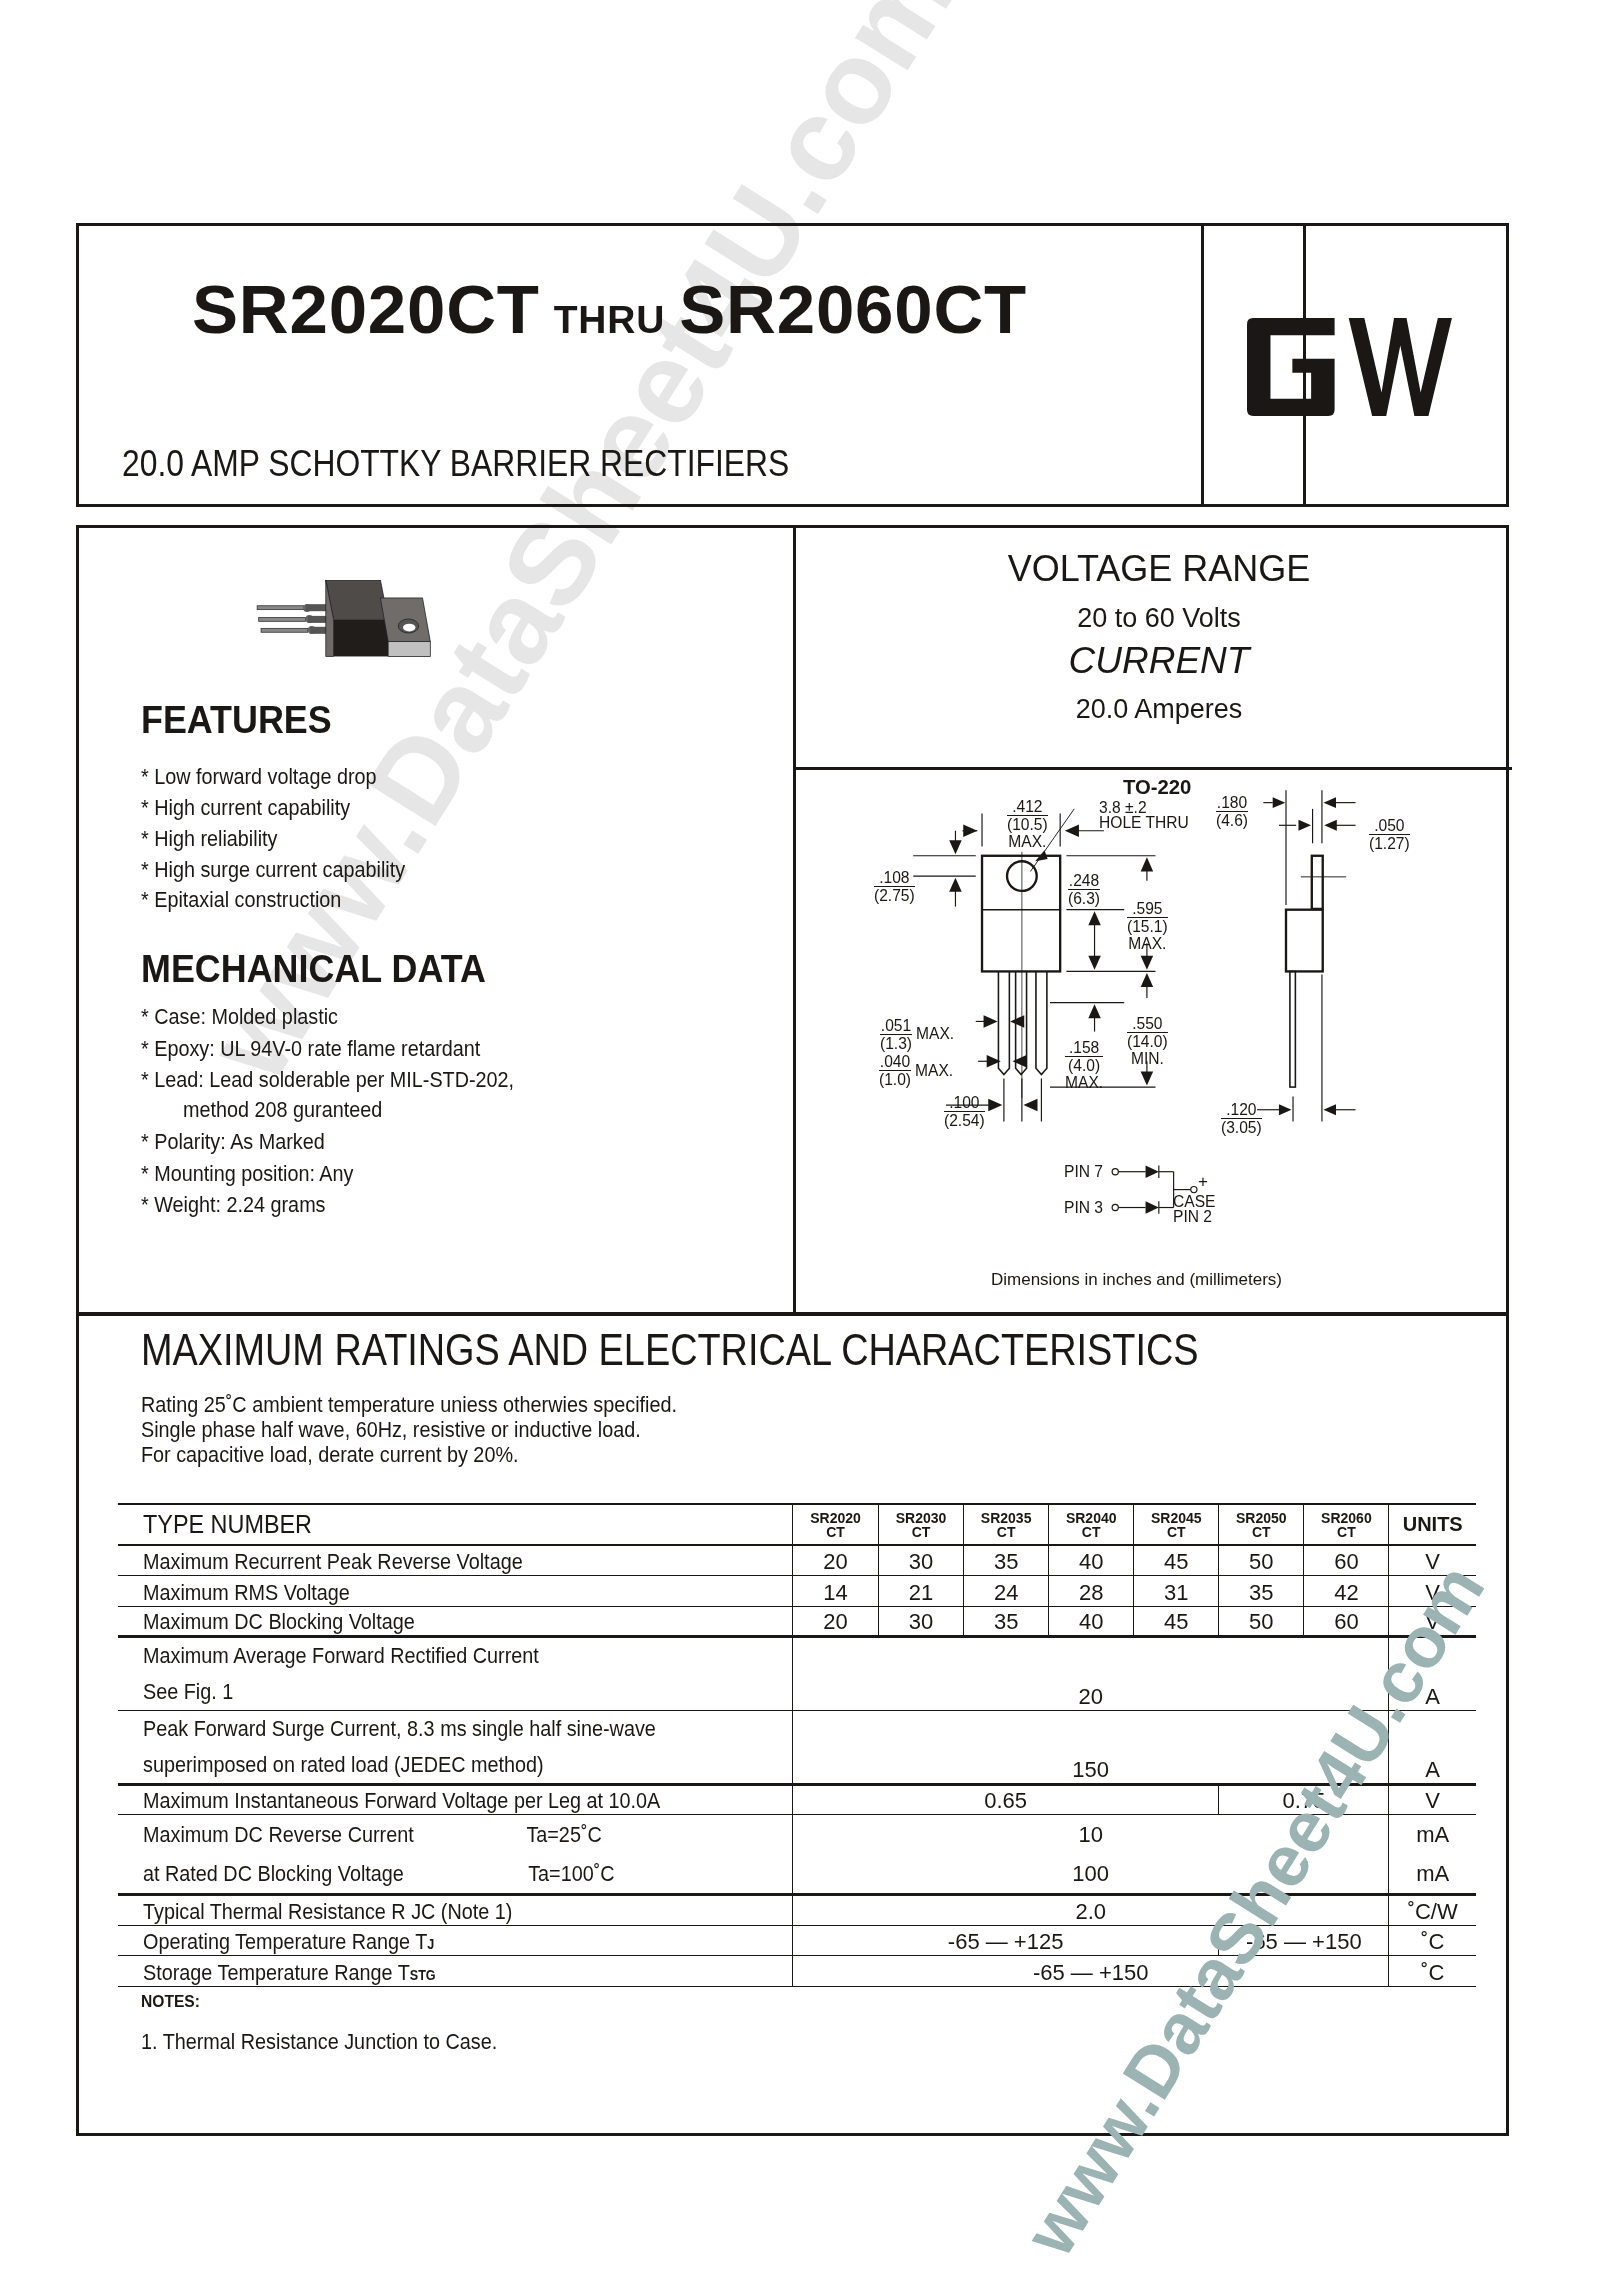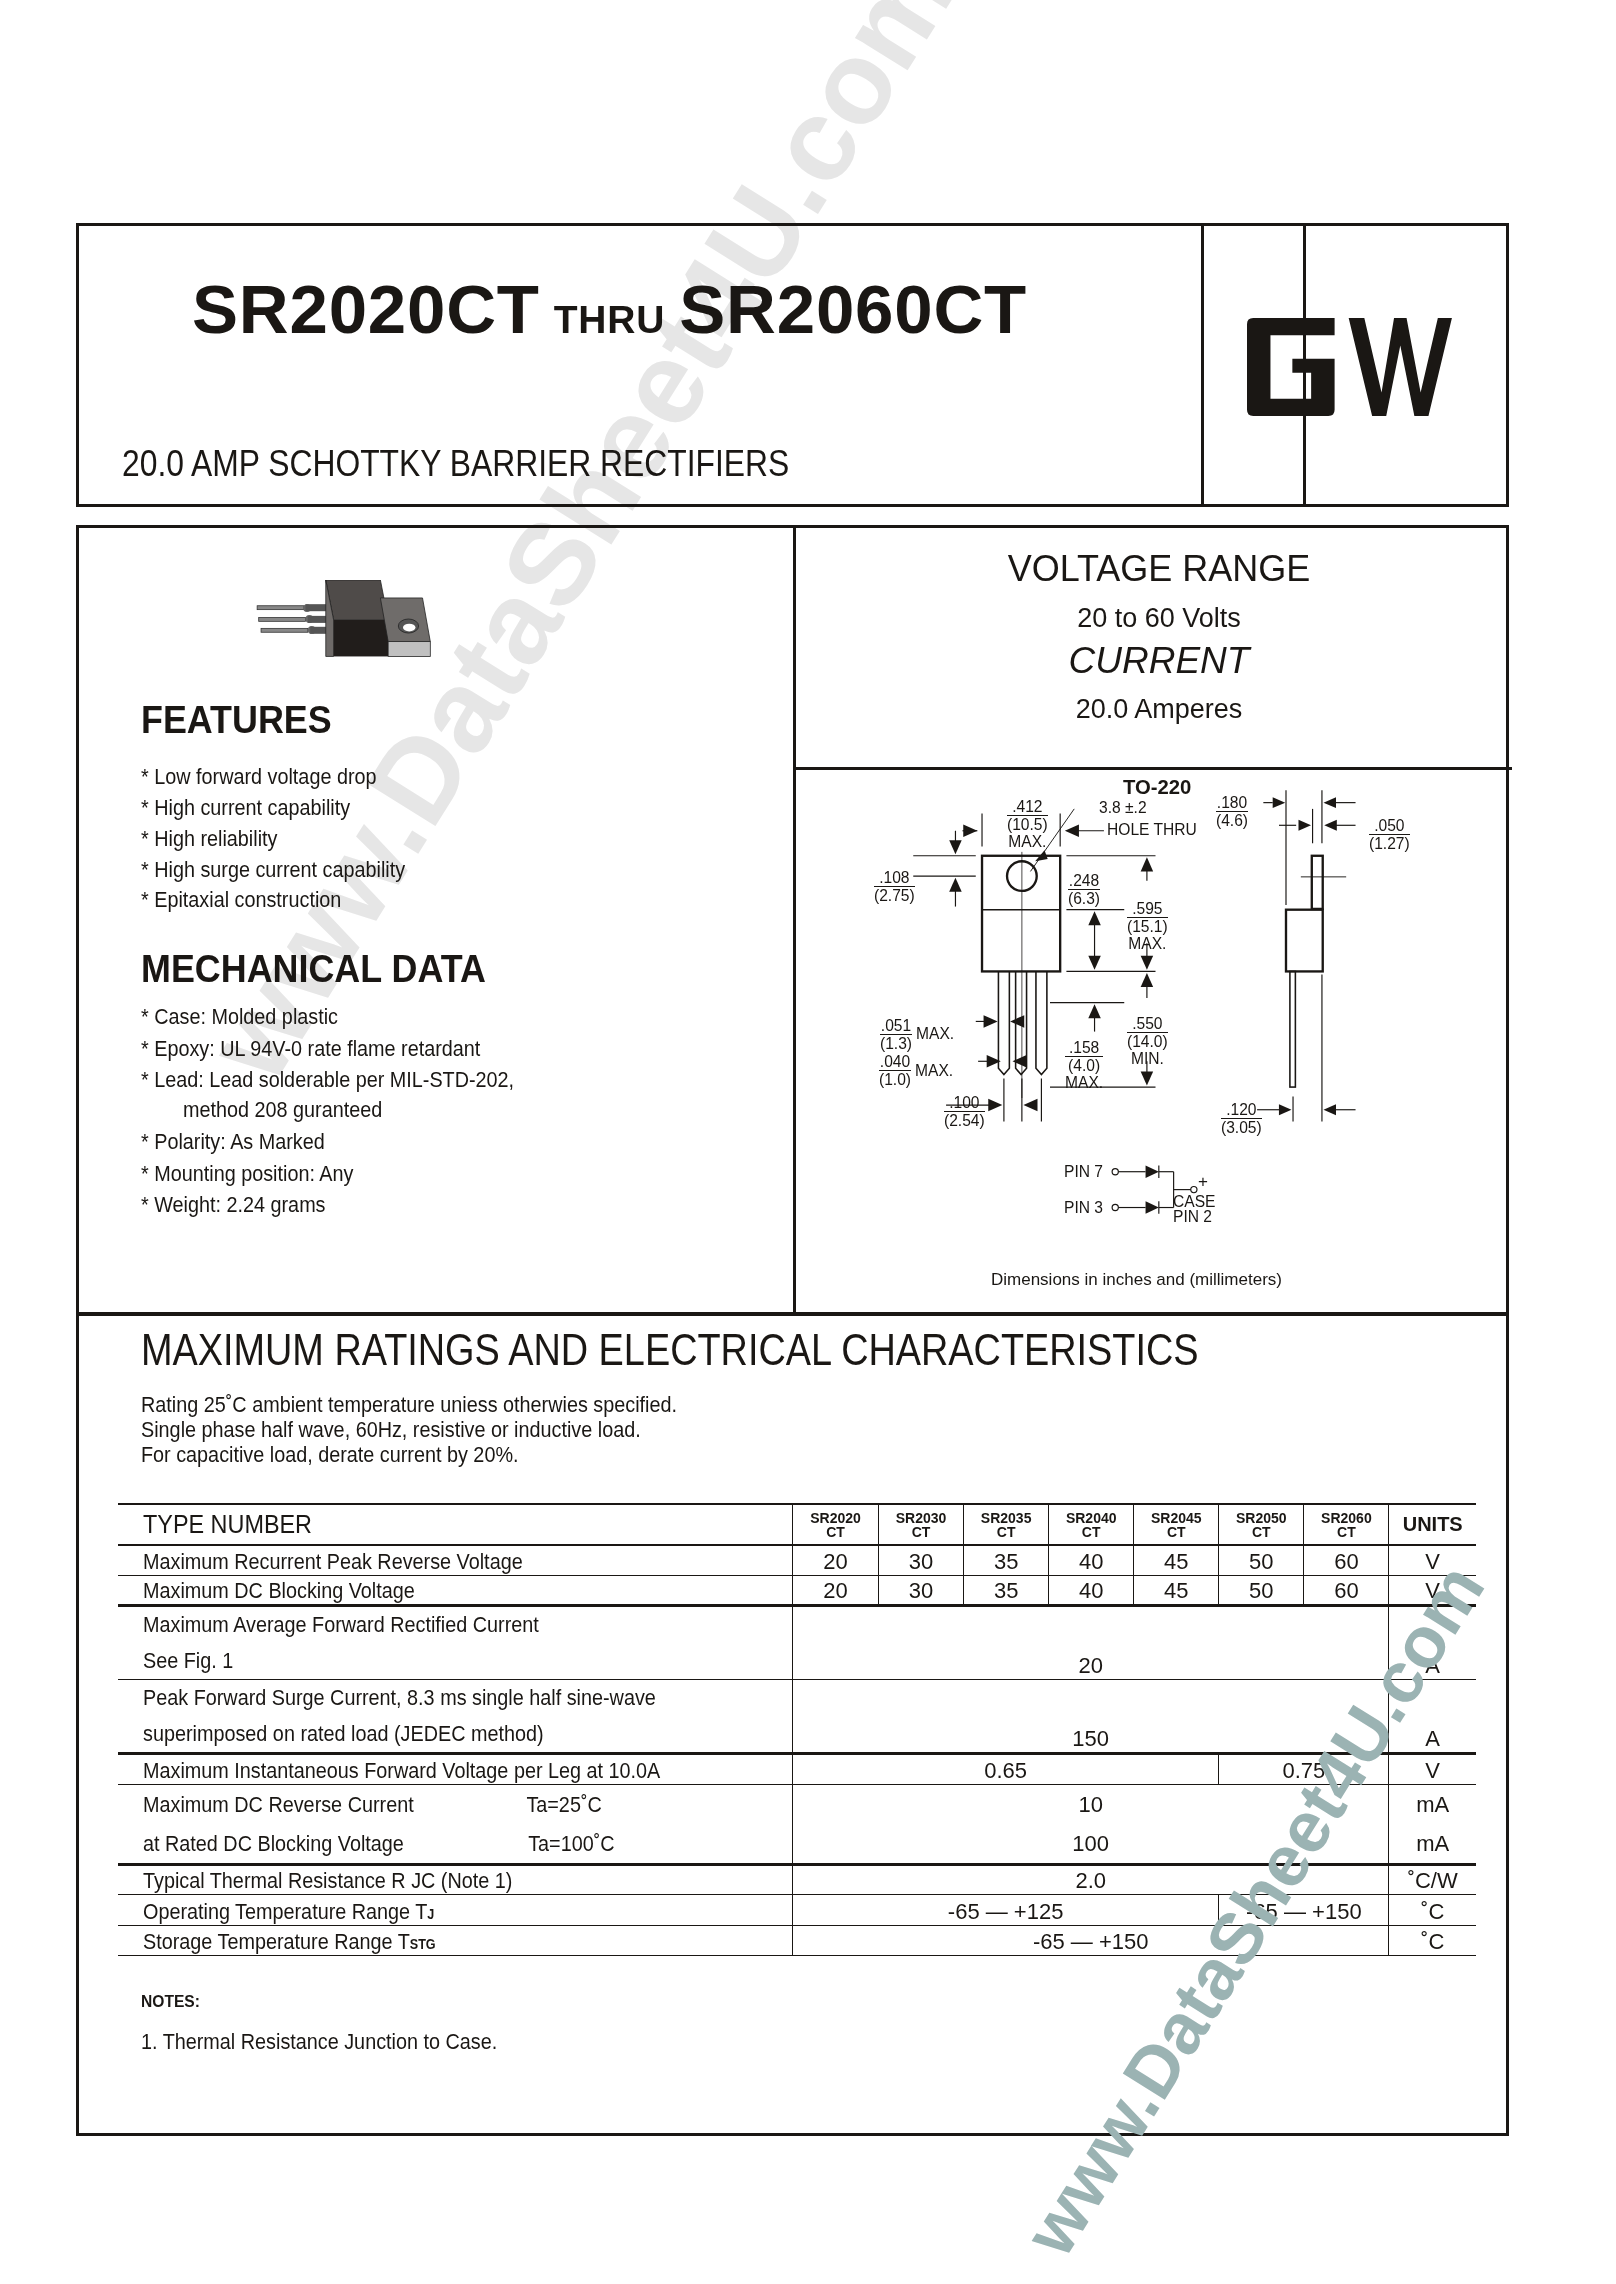--- a/index.html
+++ b/index.html
@@ -117,21 +117,21 @@
   <div class="bullet" style="left:62px; top:633px;">* Mounting position: Any</div>
   <div class="bullet" style="left:62px; top:664px;">* Weight: 2.24 grams</div>
 
   <div class="vr-text" style="left:717px; top:20.3px; font-size:36px;">VOLTAGE RANGE</div>
   <div class="vr-text" style="left:717px; top:75px; font-size:27px;">20 to 60 Volts</div>
   <div class="vr-text" style="left:717px; top:112px; font-size:37px;font-style:italic;">CURRENT</div>
   <div class="vr-text" style="left:717px; top:166px; font-size:27px;">20.0 Amperes</div>
 
   <div class="abs" style="left:1044px; top:248px; font-size:20.3px; font-weight:bold;">TO-220</div>
   <div class="dimlbl" style="left:1020px; top:271px;">3.8   ±.2</div>
-  <div class="dimlbl" style="left:1020px; top:293px;margin-left:8px;">HOLE THRU</div>
+  <div class="dimlbl" style="left:1020px; top:286px;">HOLE THRU</div>
 
   <svg class="abs" style="left:717px; top:234px;" width="719" height="547" viewBox="0 0 920 700">
     <g stroke="#1a1714" fill="none" stroke-width="2">
 
       <rect x="238" y="120" width="100" height="148" stroke-width="3"></rect>
       <line x1="238" y1="189" x2="338" y2="189"></line>
       <circle cx="289" cy="146" r="19" stroke-width="3"></circle>
       <line x1="289" y1="115" x2="289" y2="430" stroke-width="1"></line>
 
       <path d="M259 268 V392 L266 400 L273 392 V268"></path>
@@ -283,20 +283,31 @@
       <td class="param"><span class="param-inner">Maximum Recurrent Peak Reverse Voltage</span></td>
       <td class="val">20</td>
       <td class="val">30</td>
       <td class="val">35</td>
       <td class="val">40</td>
       <td class="val">45</td>
       <td class="val">50</td>
       <td class="val">60</td>
       <td class="unit">V</td>
     </tr>
+    <tr style="height:30.5px;">
+      <td class="param"><span class="param-inner">Maximum RMS Voltage</span></td>
+      <td class="val">14</td>
+      <td class="val">21</td>
+      <td class="val">24</td>
+      <td class="val">28</td>
+      <td class="val">31</td>
+      <td class="val">35</td>
+      <td class="val">42</td>
+      <td class="unit">V</td>
+    </tr>
     <tr style="height:30px;">
       <td class="param"><span class="param-inner">Maximum DC Blocking Voltage</span></td>
       <td class="val">20</td>
       <td class="val">30</td>
       <td class="val">35</td>
       <td class="val">40</td>
       <td class="val">45</td>
       <td class="val">50</td>
       <td class="val">60</td>
       <td class="unit">V</td>

